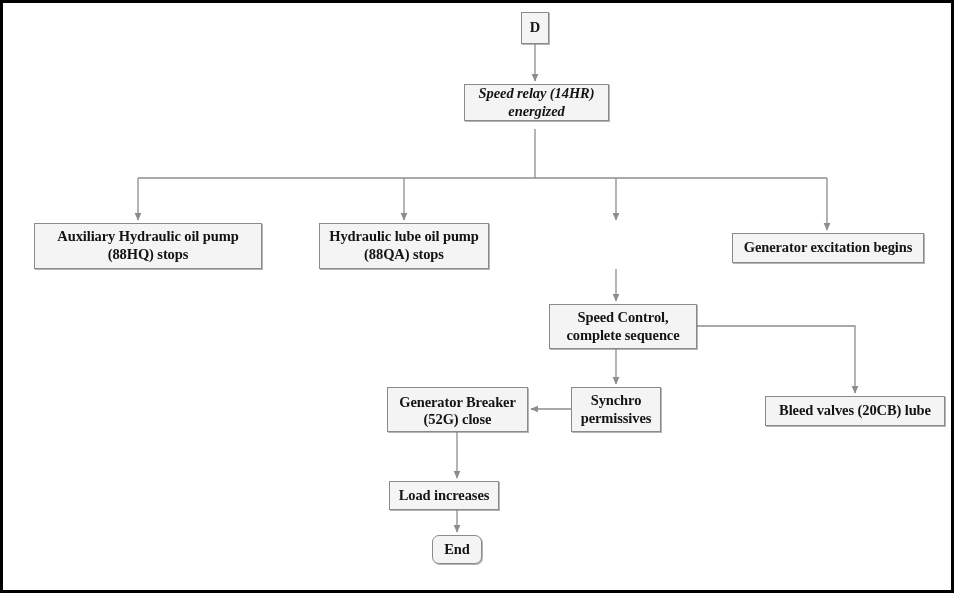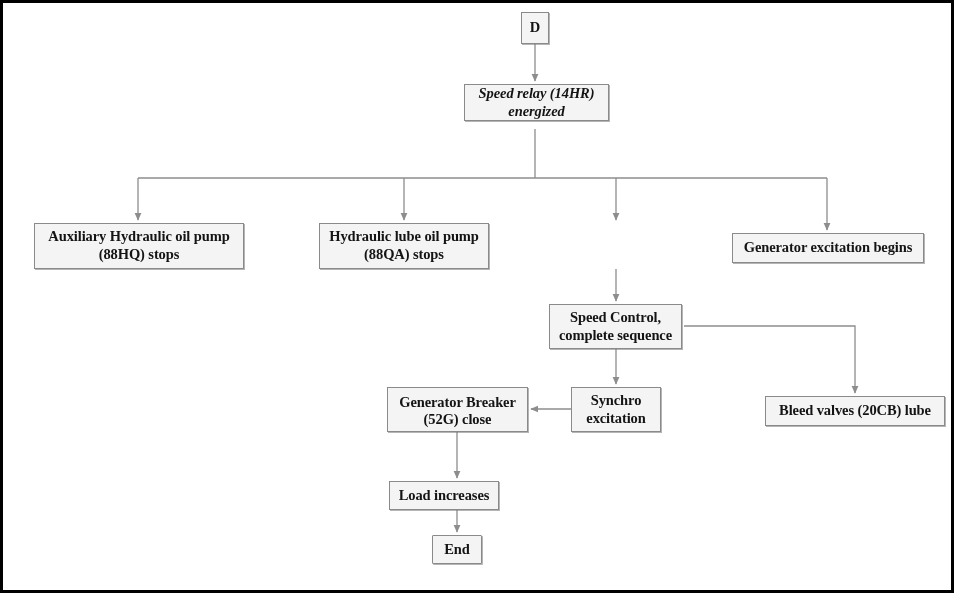--- a/index.html
+++ b/index.html
@@ -37,21 +37,21 @@
     text-align: center;
     font-family: "Liberation Serif", "DejaVu Serif", serif;
     font-weight: bold;
     font-size: 14.5px;
     line-height: 1.22;
     color: #141414;
     letter-spacing: -0.1px;
     padding: 2px 4px;
   }
   .node-box.rounded {
-    border-radius: 1px;
+    border-radius: 7px;
     text-align: center;
   }
   .node-label {
     display: block;
     width: 100%;
     white-space: pre-line;
   }
 </style>
 </head>
 <body>
@@ -95,43 +95,43 @@
 
   <div class="node-box" style="left:518px; top:9px; width:28px; height:32px;">
     <span class="node-label">D</span>
   </div>
 
   <div class="node-box" style="left:461px; top:81px; width:145px; height:37px;font-style:italic;">
     <span class="node-label">Speed relay (14HR)
 energized</span>
   </div>
 
-  <div class="node-box" style="left:31px; top:220px; width:210px; height:46px;">
+  <div class="node-box" style="left:31px; top:220px; width:228px; height:46px;">
     <span class="node-label">Auxiliary Hydraulic oil pump
 (88HQ) stops</span>
   </div>
 
   <div class="node-box" style="left:316px; top:220px; width:170px; height:46px;">
     <span class="node-label">Hydraulic lube oil pump
 (88QA) stops</span>
   </div>
 
 
   <div class="node-box" style="left:729px; top:230px; width:192px; height:30px;">
     <span class="node-label">Generator excitation begins</span>
   </div>
 
-  <div class="node-box" style="left:546px; top:301px; width:133px; height:45px;">
+  <div class="node-box" style="left:546px; top:301px; width:148px; height:45px;">
     <span class="node-label">Speed Control,
 complete sequence</span>
   </div>
 
   <div class="node-box" style="left:568px; top:384px; width:90px; height:45px;">
     <span class="node-label">Synchro
-excitation</span>
+permissives</span>
   </div>
 
   <div class="node-box" style="left:384px; top:384px; width:141px; height:45px;align-items:flex-end;">
     <span class="node-label">Generator Breaker
 (52G) close</span>
   </div>
 
   <div class="node-box" style="left:762px; top:393px; width:180px; height:30px;">
     <span class="node-label">Bleed valves (20CB) lube</span>
   </div>

